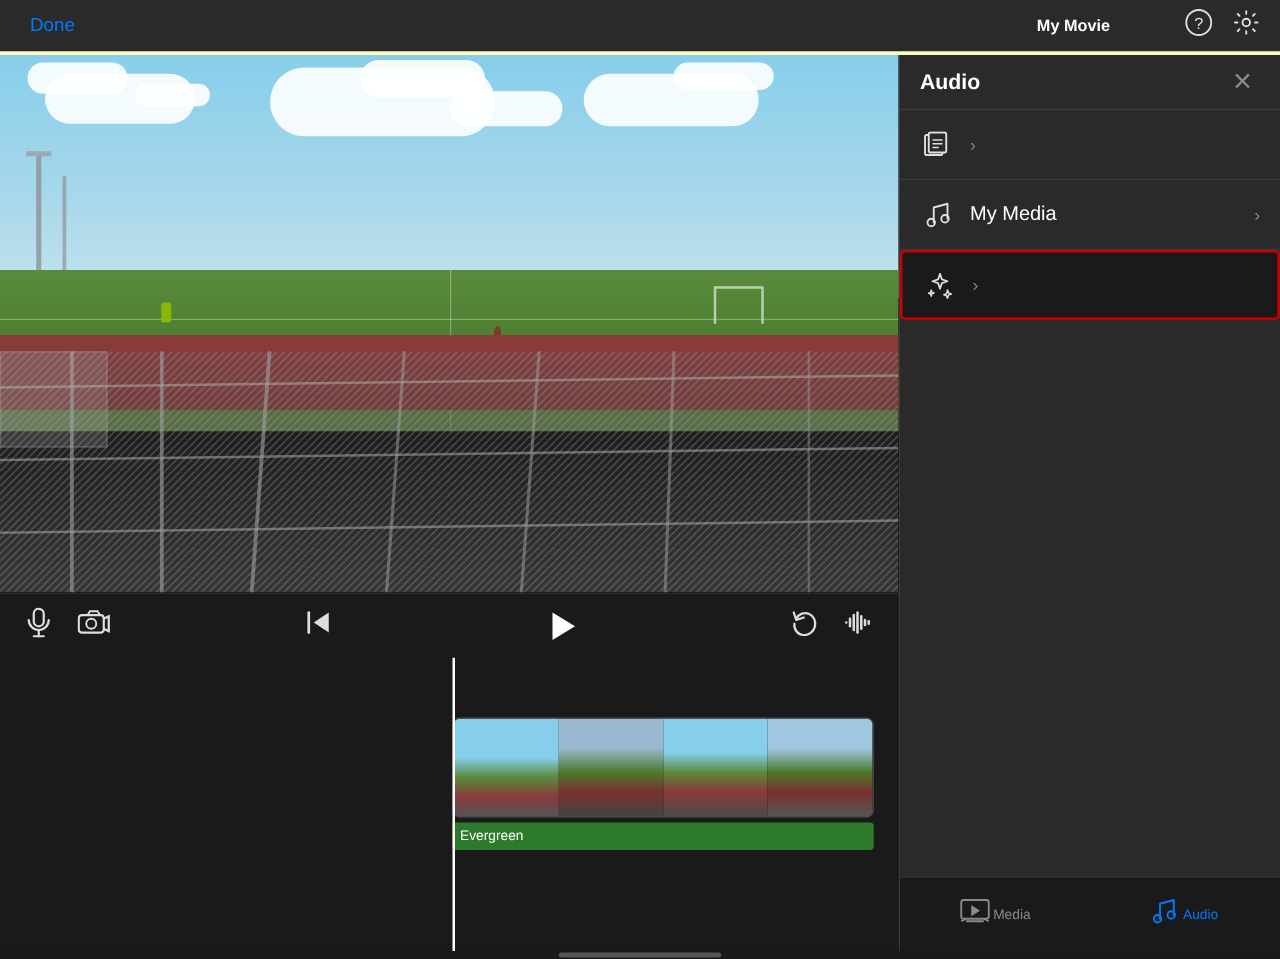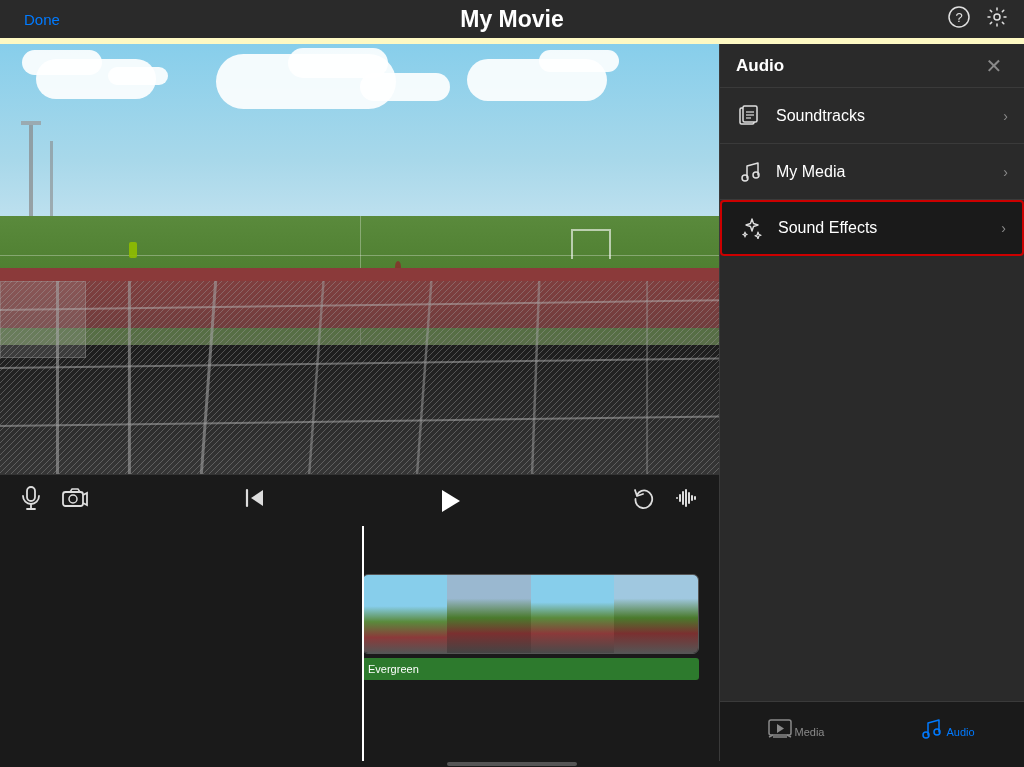--- a/index.html
+++ b/index.html
@@ -15,37 +15,37 @@
     }
 
     
     .header {
       display: flex;
       align-items: center;
       justify-content: space-between;
       background: #2a2a2a;
       height: 44px;
       padding: 0 16px;
-      border-bottom: 6px solid #fef9c3;
+      border-bottom: 3px solid #fef9c3;
       flex-shrink: 0;
     }
     .header-left, .header-right {
       display: flex;
       align-items: center;
       gap: 16px;
       min-width: 120px;
     }
     .header-left { justify-content: flex-start; }
     .header-right { justify-content: flex-end; }
     .header-title {
-      font-size: 23px;
+      font-size: 13px;
       font-weight: 600;
       color: #fff;
       flex: 1;
-      text-align: center;
+      text-align: right;
     }
     .header-btn {
       font-size: 15px;
       color: #007aff;
       cursor: pointer;
       background: none;
       border: none;
       padding: 4px 8px;
     }
     .header-icon {
@@ -498,21 +498,20 @@
       <div class="audio-item">
         <div class="audio-item-icon">
           <svg width="22" height="22" viewBox="0 0 22 22" fill="none">
             <rect x="1" y="3" width="14" height="16" rx="1.5" stroke="#fff" stroke-width="1.5"></rect>
             <rect x="4" y="1" width="14" height="16" rx="1.5" stroke="#fff" stroke-width="1.5" fill="#2a2a2a"></rect>
             <line x1="7" y1="7" x2="15" y2="7" stroke="#fff" stroke-width="1.2"></line>
             <line x1="7" y1="10" x2="15" y2="10" stroke="#fff" stroke-width="1.2"></line>
             <line x1="7" y1="13" x2="12" y2="13" stroke="#fff" stroke-width="1.2"></line>
           </svg>
         </div>
-        <span class="audio-item-label">Soundtracks</span>
         <span class="audio-item-chevron">›</span>
       </div>
 
       <div class="audio-item">
         <div class="audio-item-icon">
           <svg width="20" height="22" viewBox="0 0 20 22" fill="none">
             <path d="M7 17V5l11-3v12" stroke="#fff" stroke-width="1.5" stroke-linecap="round" stroke-linejoin="round"></path>
             <circle cx="5" cy="17" r="3" stroke="#fff" stroke-width="1.5"></circle>
             <circle cx="16" cy="14" r="3" stroke="#fff" stroke-width="1.5"></circle>
           </svg>
@@ -523,21 +522,20 @@
 
       <div class="audio-item active" style="background:#1a1a1a;border:2px solid #cc0000;">
         <div class="audio-item-icon">
           <svg width="22" height="22" viewBox="0 0 22 22" fill="none">
 
             <path d="M11 2l1.5 4.5L17 8l-4.5 1.5L11 14l-1.5-4.5L5 8l4.5-1.5z" stroke="#fff" stroke-width="1.4" fill="none" stroke-linejoin="round"></path>
             <path d="M17 15l0.8 2.4 2.2 0.8-2.2 0.8L17 22l-0.8-2.4L14 18.8l2.2-0.8z" stroke="#fff" stroke-width="1.2" fill="none" stroke-linejoin="round"></path>
             <path d="M4 15l0.6 1.8 1.6 0.6-1.6 0.6L4 20l-0.6-1.8L1.8 17.6l1.6-0.6z" stroke="#fff" stroke-width="1.1" fill="none" stroke-linejoin="round"></path>
           </svg>
         </div>
-        <span class="audio-item-label">Sound Effects</span>
         <span class="audio-item-chevron">›</span>
       </div>
 
     </div>
 
     <div class="bottom-tabs">
       <div class="tab-item">
         <span class="tab-icon">
           <svg width="24" height="20" viewBox="0 0 24 20" fill="none">
             <rect x="1" y="1" width="22" height="15" rx="2" stroke="#8a8a8a" stroke-width="1.5"></rect>

